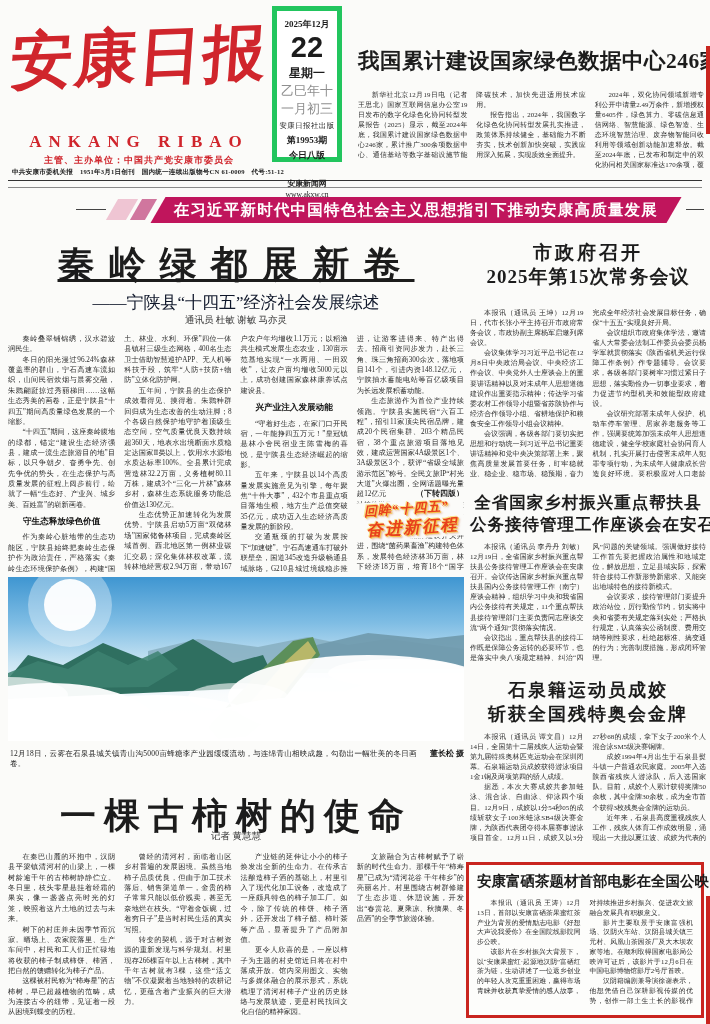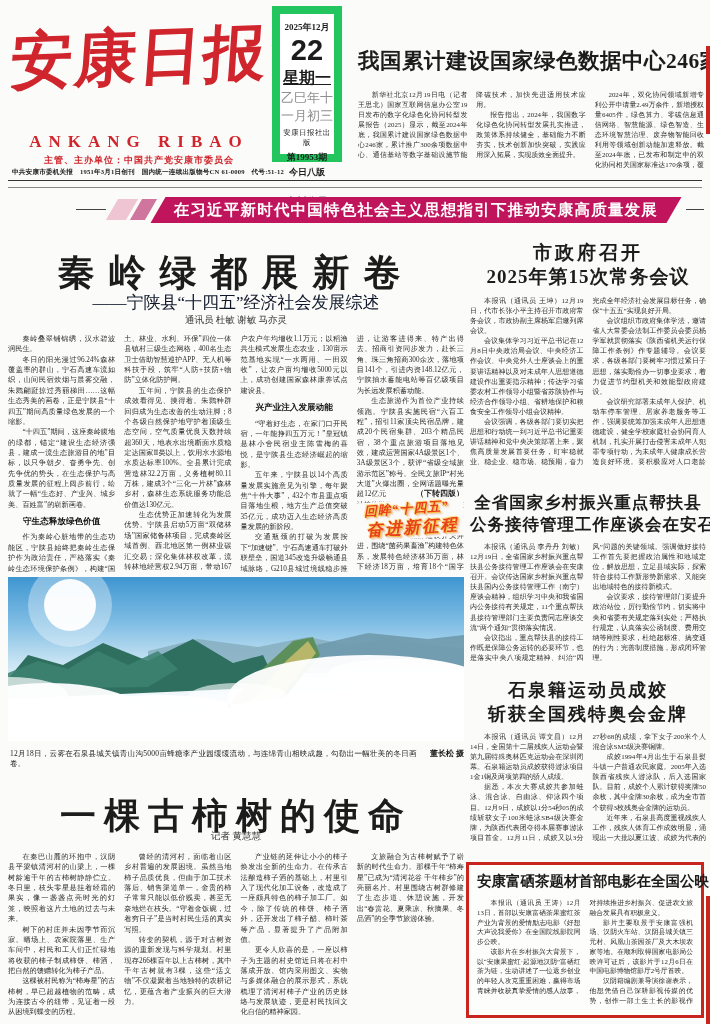--- a/index.html
+++ b/index.html
@@ -14,26 +14,26 @@
     color:#d0252c;font-weight:900;font-size:62px;line-height:1.0;
     letter-spacing:2px;transform:skewX(-6deg) rotate(-2deg);
     text-align:center;white-space:nowrap;
   }
   .latin{color:#d0252c;font-weight:bold;font-size:17px;letter-spacing:7px;text-align:center;}
   .sponsor{color:#d0252c;font-weight:bold;font-size:9px;text-align:center;letter-spacing:1px;}
   .orgline{font-size:6.6px;color:#222;letter-spacing:0.2px;white-space:nowrap;font-weight:600;}
   .rule{background:#333;height:1px;}
   
   .datebox{
-    width:70px;height:156px;border:8px solid #22c55e;background:#fff;
+    width:70px;height:156px;border:5px solid #22c55e;background:#fff;
     text-align:center;padding-top:7px;box-sizing:border-box;
   }
   .datebox .ym{font-size:9px;font-weight:bold;}
   .datebox .day{font-size:29px;font-weight:bold;line-height:1.15;font-family:"Liberation Sans",sans-serif;}
-  .datebox .wd{font-size:16px;font-weight:bold;margin-top:1px;text-decoration:underline;}
+  .datebox .wd{font-size:12px;font-weight:bold;margin-top:1px;}
   .datebox .lunar{font-size:13px;color:#8f8f8f;margin-top:0;}
   .datebox .pub{font-size:7.4px;margin-top:3px;letter-spacing:0.5px;}
   .datebox .issue{font-size:9px;font-weight:bold;margin-top:3px;}
   .datebox .pages{font-size:9px;font-weight:bold;margin-top:2px;}
   .datebox .site{font-size:7.8px;font-weight:bold;margin-top:16px;}
   .datebox .url{font-size:7.6px;margin-top:1px;}
   
   .hl-top{font-size:21.5px;font-weight:900;white-space:nowrap;letter-spacing:0.5px;}
   .hl-main{font-size:37px;font-weight:900;letter-spacing:14px;text-align:center;white-space:nowrap;}
   .hl-sub{font-size:17px;text-align:center;color:#0f172a;}
@@ -118,21 +118,21 @@
   <div class="abs banner" style="left:76px;top:196px;width:628px;height:27px;">
     <div class="line" style="width:30px;"></div>
     <div class="pgram" style="width:20px;background:#efc5d3;margin-left:6px;"></div>
     <div class="pgram" style="width:15px;background:#d0769e;margin-left:4px;margin-right:7px;"></div>
     <div class="banner-box">
       <span>在习近平新时代中国特色社会主义思想指引下推动安康高质量发展</span>
     </div>
     <div class="line" style="flex:1;margin-left:12px;"></div>
   </div>
 
-  <div class="abs hl-main" style="left:8px;top:248px;width:456px;">秦岭绿都展新卷</div>
+  <div class="abs hl-main" style="left:8px;top:240px;width:456px;text-decoration:underline;">秦岭绿都展新卷</div>
   <div class="abs hl-sub" style="left:8px;top:291px;width:456px;">——宁陕县“十四五”经济社会发展综述</div>
   <div class="abs byline" style="left:8px;top:314px;width:456px;">通讯员 杜敏 谢敏 马亦灵</div>
 
   <div class="abs" style="left:8px;top:334px;width:456px;height:242px;overflow:hidden;">
     <div class="bodytext c4">
       <p>秦岭叠翠铺锦绣，汉水碧波润民生。</p>
       <p>冬日的阳光漫过96.24%森林覆盖率的群山，宁石高速车流如织，山间民宿炊烟与晨雾交融，朱鹮翩跹掠过秀丽梯田……这幅生态秀美的画卷，正是宁陕县“十四五”期间高质量绿色发展的一个缩影。</p>
       <p>“十四五”期间，这座秦岭腹地的绿都，锚定“建设生态经济强县，建成一流生态旅游目的地”目标，以只争朝夕、奋勇争先、创先争优的势头，在生态保护与高质量发展的征程上阔步前行，绘就了一幅“生态好、产业兴、城乡美、百姓富”的崭新画卷。</p>
       <p class="sub">守生态释放绿色价值</p>
       <p>作为秦岭心脏地带的生态功能区，宁陕县始终把秦岭生态保护作为政治责任，严格落实《秦岭生态环境保护条例》，构建“国土、林业、水利、环保”四位一体县镇村三级生态网格，400名生态卫士借助智慧巡护APP、无人机等科技手段，筑牢“人防+技防+物防”立体化防护网。</p>
@@ -150,21 +150,21 @@
 
   <div class="abs jump" style="left:388px;top:488px;width:76px;text-align:right;background:#fbfbf9;">（下转四版）</div>
   <div class="abs slogan" style="left:350px;top:500px;width:114px;background:#fbfbf9;">
     <div class="l1">回眸“十四五”</div>
     <div class="l2">奋进新征程</div>
   </div>
 
   <div class="abs hl-r1" style="left:470px;top:240px;width:236px;">市政府召开</div>
   <div class="abs hl-r1" style="left:470px;top:264px;width:236px;letter-spacing:1px;">2025年第15次常务会议</div>
   <div class="abs" style="left:470px;top:296px;width:236px;height:188px;overflow:hidden;">
-    <div class="bodytext c2" style="font-size:7px;">
+    <div class="bodytext c2" style="font-size:7px;margin-top:12px;">
       <p>本报讯（通讯员 王坤）12月19日，代市长张小平主持召开市政府常务会议，市政协副主席杨军启邀列席会议。</p>
       <p>会议集体学习习近平总书记在12月8日中央政治局会议、中央经济工作会议、中央党外人士座谈会上的重要讲话精神以及对未成年人思想道德建设作出重要指示精神；传达学习省委农村工作领导小组暨省苏陕协作与经济合作领导小组、省耕地保护和粮食安全工作领导小组会议精神。</p>
       <p>会议强调，各级各部门要切实把思想和行动统一到习近平总书记重要讲话精神和党中央决策部署上来，聚焦高质量发展首要任务，盯牢稳就业、稳企业、稳市场、稳预期，奋力完成全年经济社会发展目标任务，确保“十五五”实现良好开局。</p>
       <p>会议组织市政府集体学法，邀请省人大常委会法制工作委员会委员杨学军就贯彻落实《陕西省机关运行保障工作条例》作专题辅导。会议要求，各级各部门要树牢习惯过紧日子思想，落实勤俭办一切事业要求，着力促进节约型机关和效能型政府建设。</p>
       <p>会议研究部署未成年人保护、机动车停车管理、居家养老服务等工作，强调要统筹加强未成年人思想道德建设，健全学校家庭社会协同育人机制，扎实开展打击侵害未成年人犯罪专项行动，为未成年人健康成长营造良好环境。要积极应对人口老龄化，促进养老服务高质量发展。会议还研究了其他事项。</p>
     </div>
   </div>
 
   <div class="abs hl-r2" style="left:470px;top:492px;width:236px;">全省国家乡村振兴重点帮扶县</div>
   <div class="abs hl-r2" style="left:470px;top:514px;width:236px;">公务接待管理工作座谈会在安召开</div>

